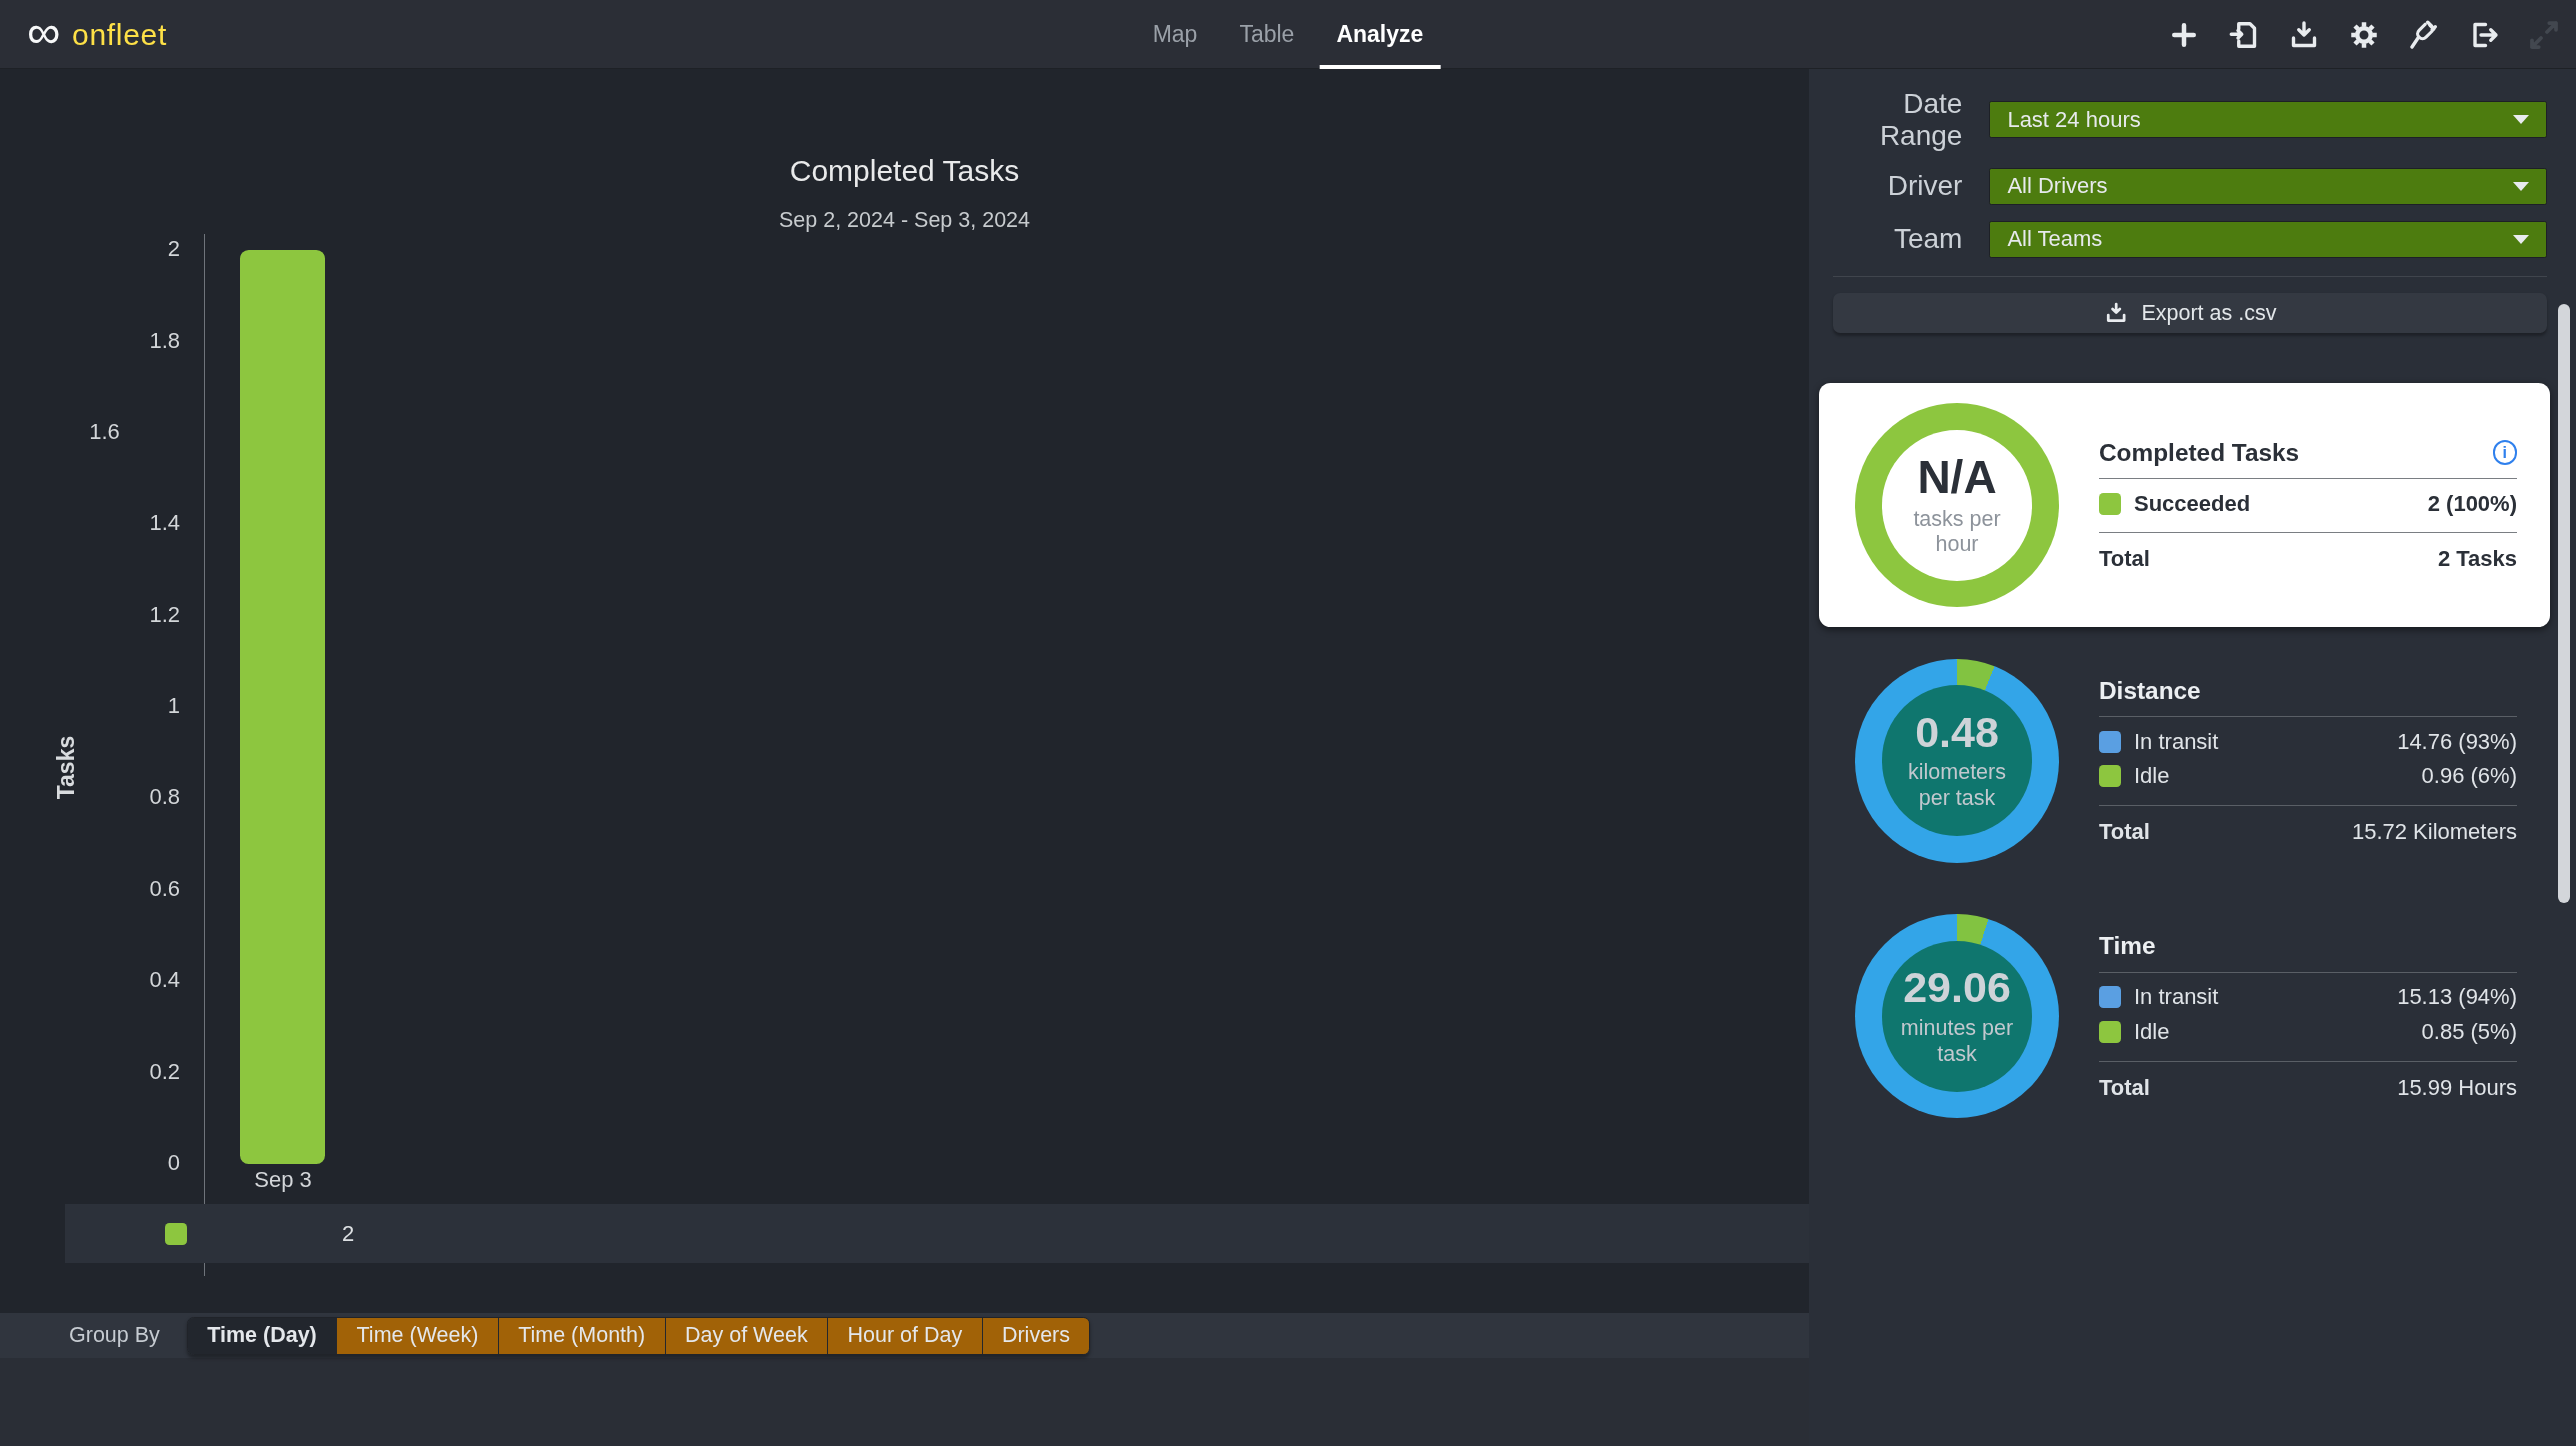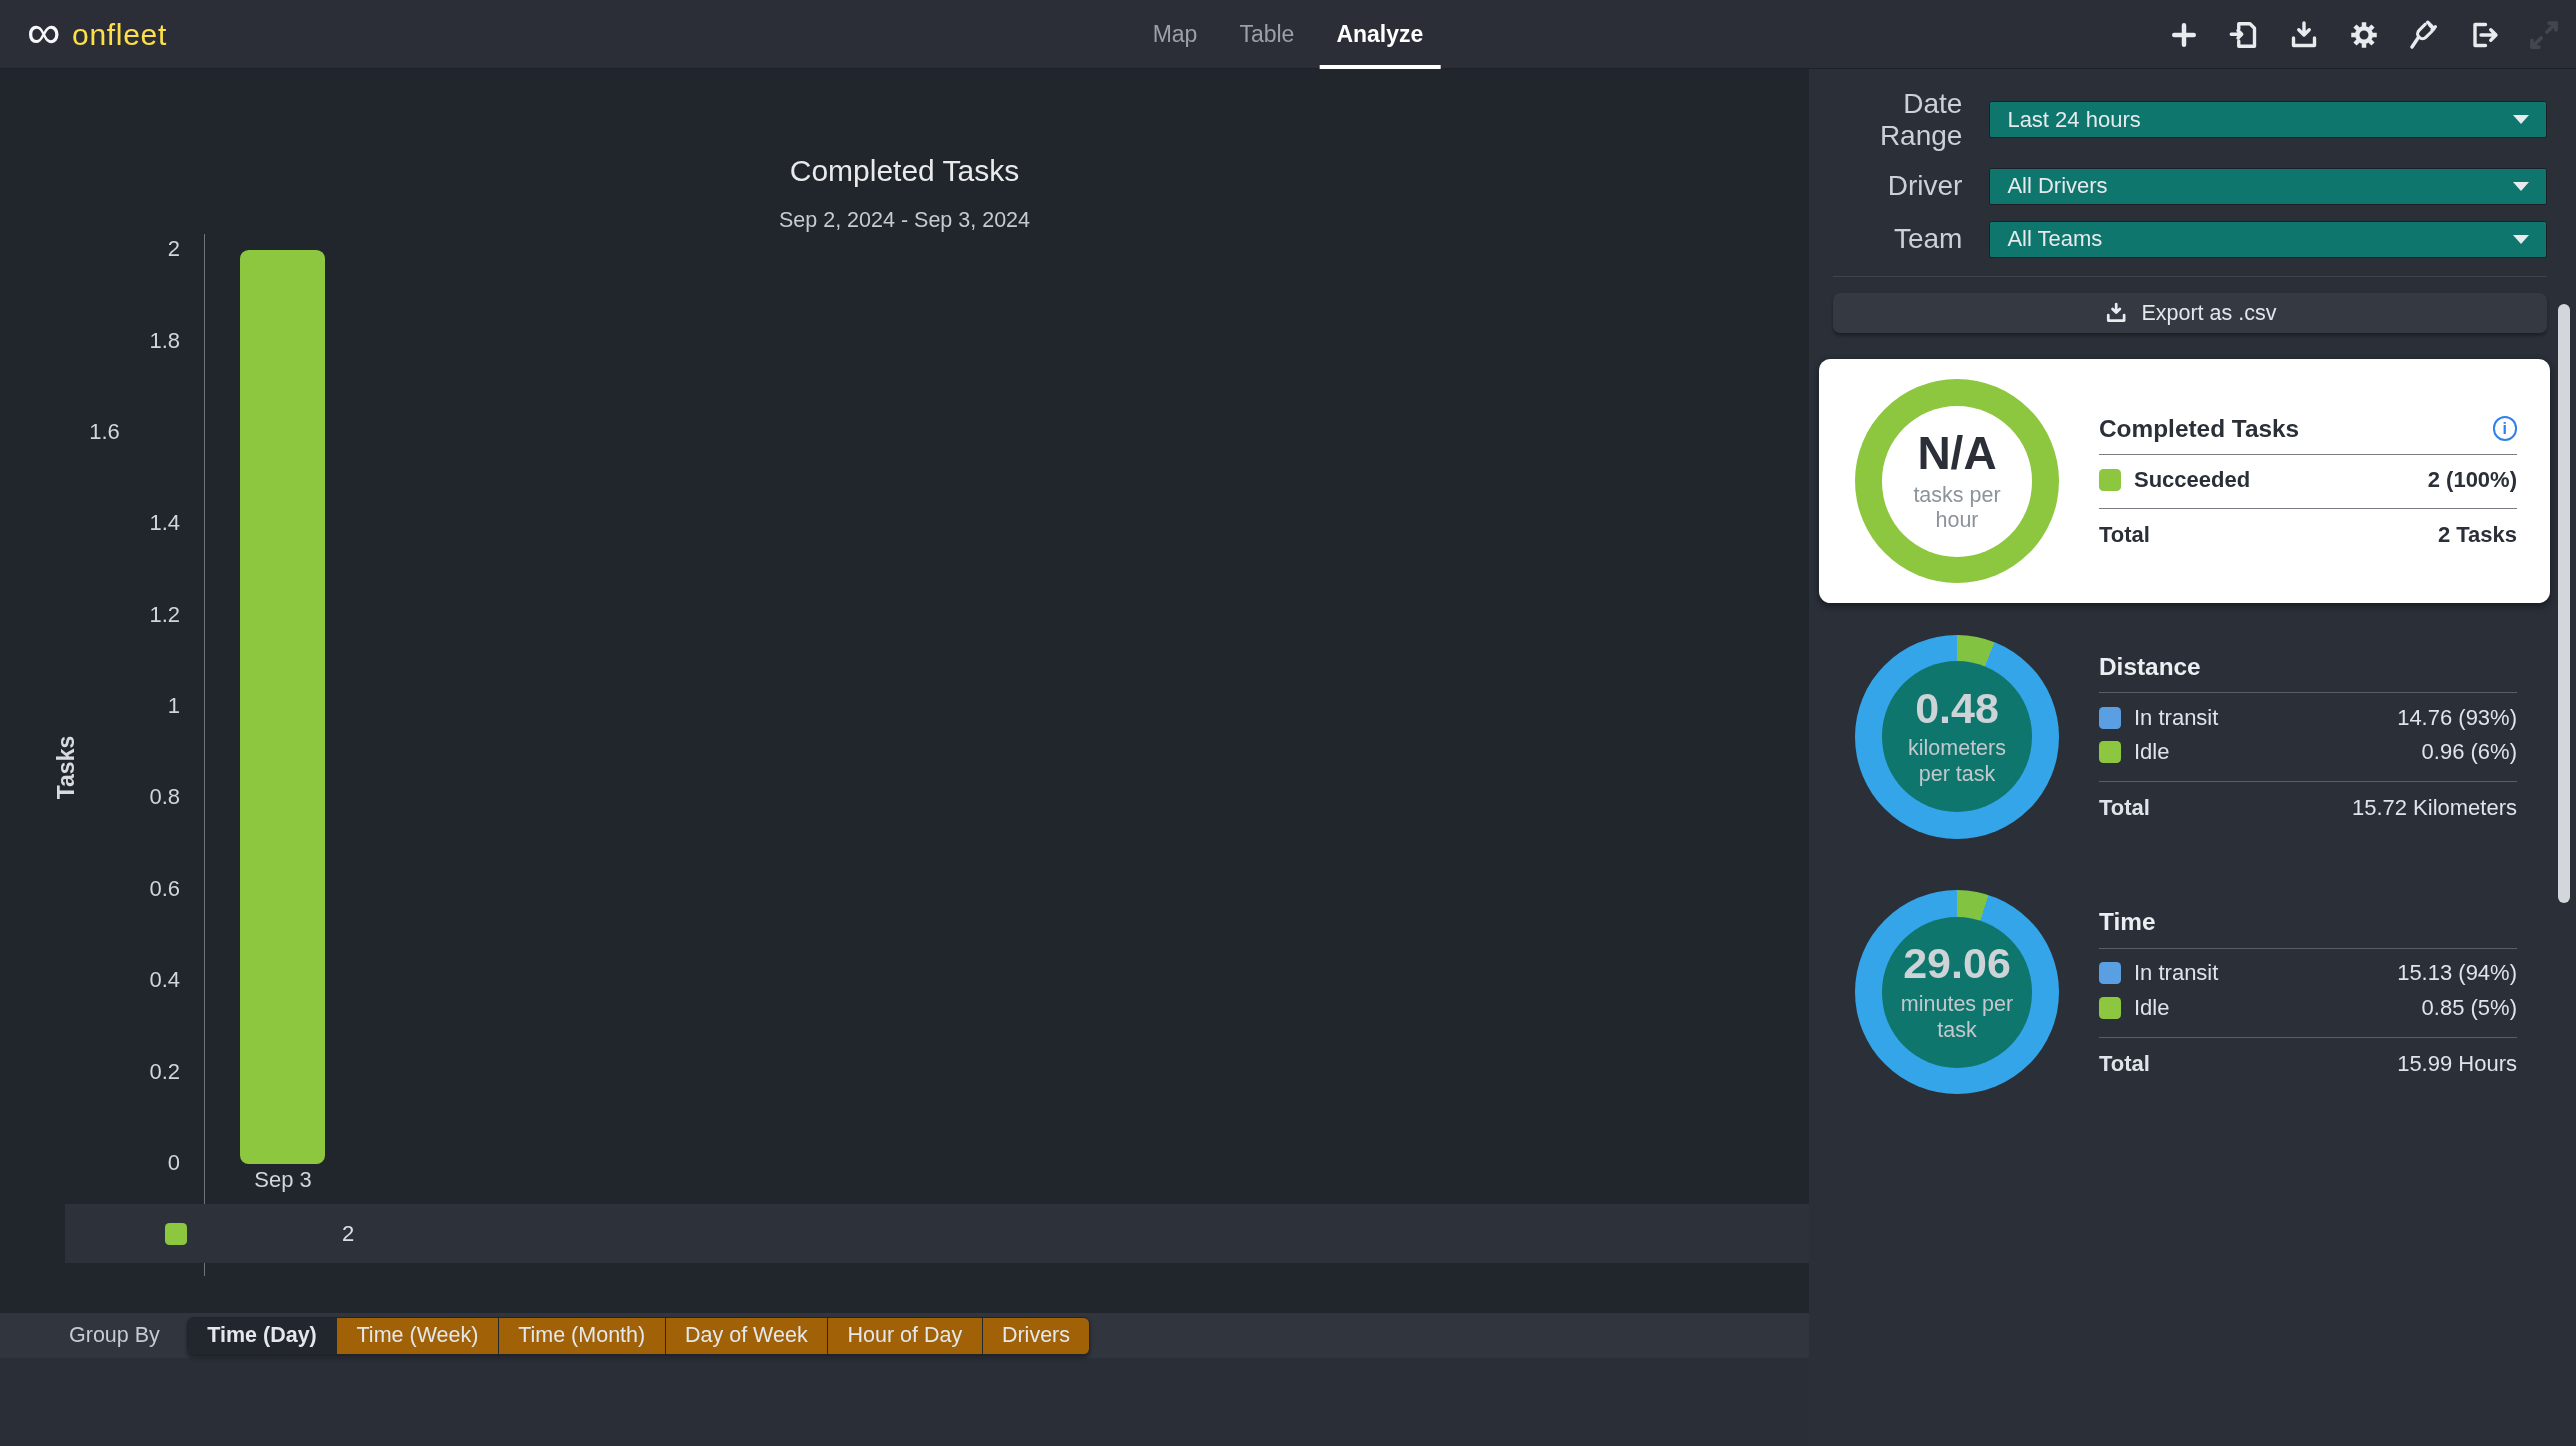--- a/index.html
+++ b/index.html
@@ -49,31 +49,31 @@
   .gb-tab { height:36px; display:flex; align-items:center; padding:0 19.4px; background:#a16207;
             font-size:21.5px; color:#e4e7eb; border-right:1.4px solid #24272d; cursor:pointer; white-space:nowrap; }
   .gb-tab:last-child { border-right:none; }
   .gb-tab.active { background:#22262d; font-weight:700; }
 
   
   .panel { position:absolute; left:1809px; top:69px; width:767px; height:1378px; background:#2a2f38; }
   .filters { padding:18.7px 29px 0 24.4px; }
   .filter-row { display:flex; align-items:center; margin-bottom:16px; }
   .filter-row .flabel { width:129px; text-align:right; margin-right:27px; font-size:28px; color:#ccd1d7; }
-  .fselect { flex:1; height:37px; background:#0f766e; border:1.4px solid #1d2026; border-radius:2.2px;
+  .fselect { flex:1; height:37px; background:#4d7c0f; border:1.4px solid #1d2026; border-radius:2.2px;
              display:flex; align-items:center; padding:0 17px; font-size:22px; color:#e7eaed; cursor:pointer; }
   .fselect .caret { margin-left:auto; width:0; height:0; border-left:8px solid transparent;
                     border-right:8px solid transparent; border-top:9.3px solid #e8ebee; }
   .panel-hr { margin:18.7px 29px 0 24.4px; border-top:1.4px solid #40454d; }
   .export-btn { margin:16px 29px 0 24.4px; height:40px; background:#343942; border-radius:7.2px;
                 display:flex; align-items:center; justify-content:center; gap:13px;
                 font-size:21.5px; color:#e3e7ea; cursor:pointer; box-shadow:0 2.2px 2.9px rgba(0,0,0,.3); }
   .export-btn svg { width:24.4px; height:24.4px; }
 
-  .cards { padding:26px 26px 0 10px; }
+  .cards { padding:26px 26px 0 10px;margin-top:24px; }
   .card { display:flex; align-items:center; padding:20px 16px; border-radius:11.5px; }
   .card.light { background:#ffffff; box-shadow:0 2.2px 7.2px rgba(0,0,0,.45); }
   .card + .card { margin-top:11.5px; }
   .ringbox { position:relative; width:204px; height:204px; flex:none; margin-left:20px; }
   .ring { position:absolute; inset:0; border-radius:50%; }
   .hole { position:absolute; inset:26.6px; border-radius:50%; display:flex; flex-direction:column;
           align-items:center; justify-content:center; text-align:center; }
   .card.light .hole { background:#ffffff; }
   .card.dark .hole { background:#0f766e; }
   .center-val-light { font-size:46px; font-weight:700; color:#2b3038; line-height:1.05; }

